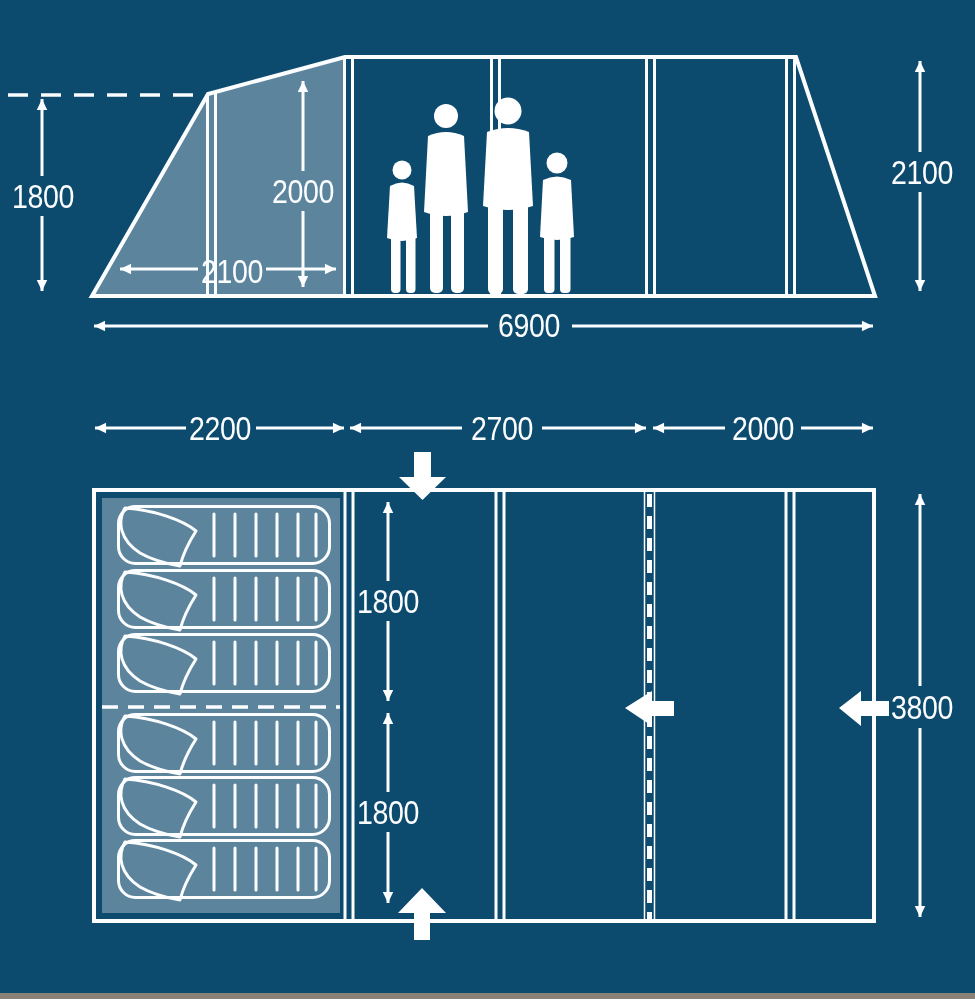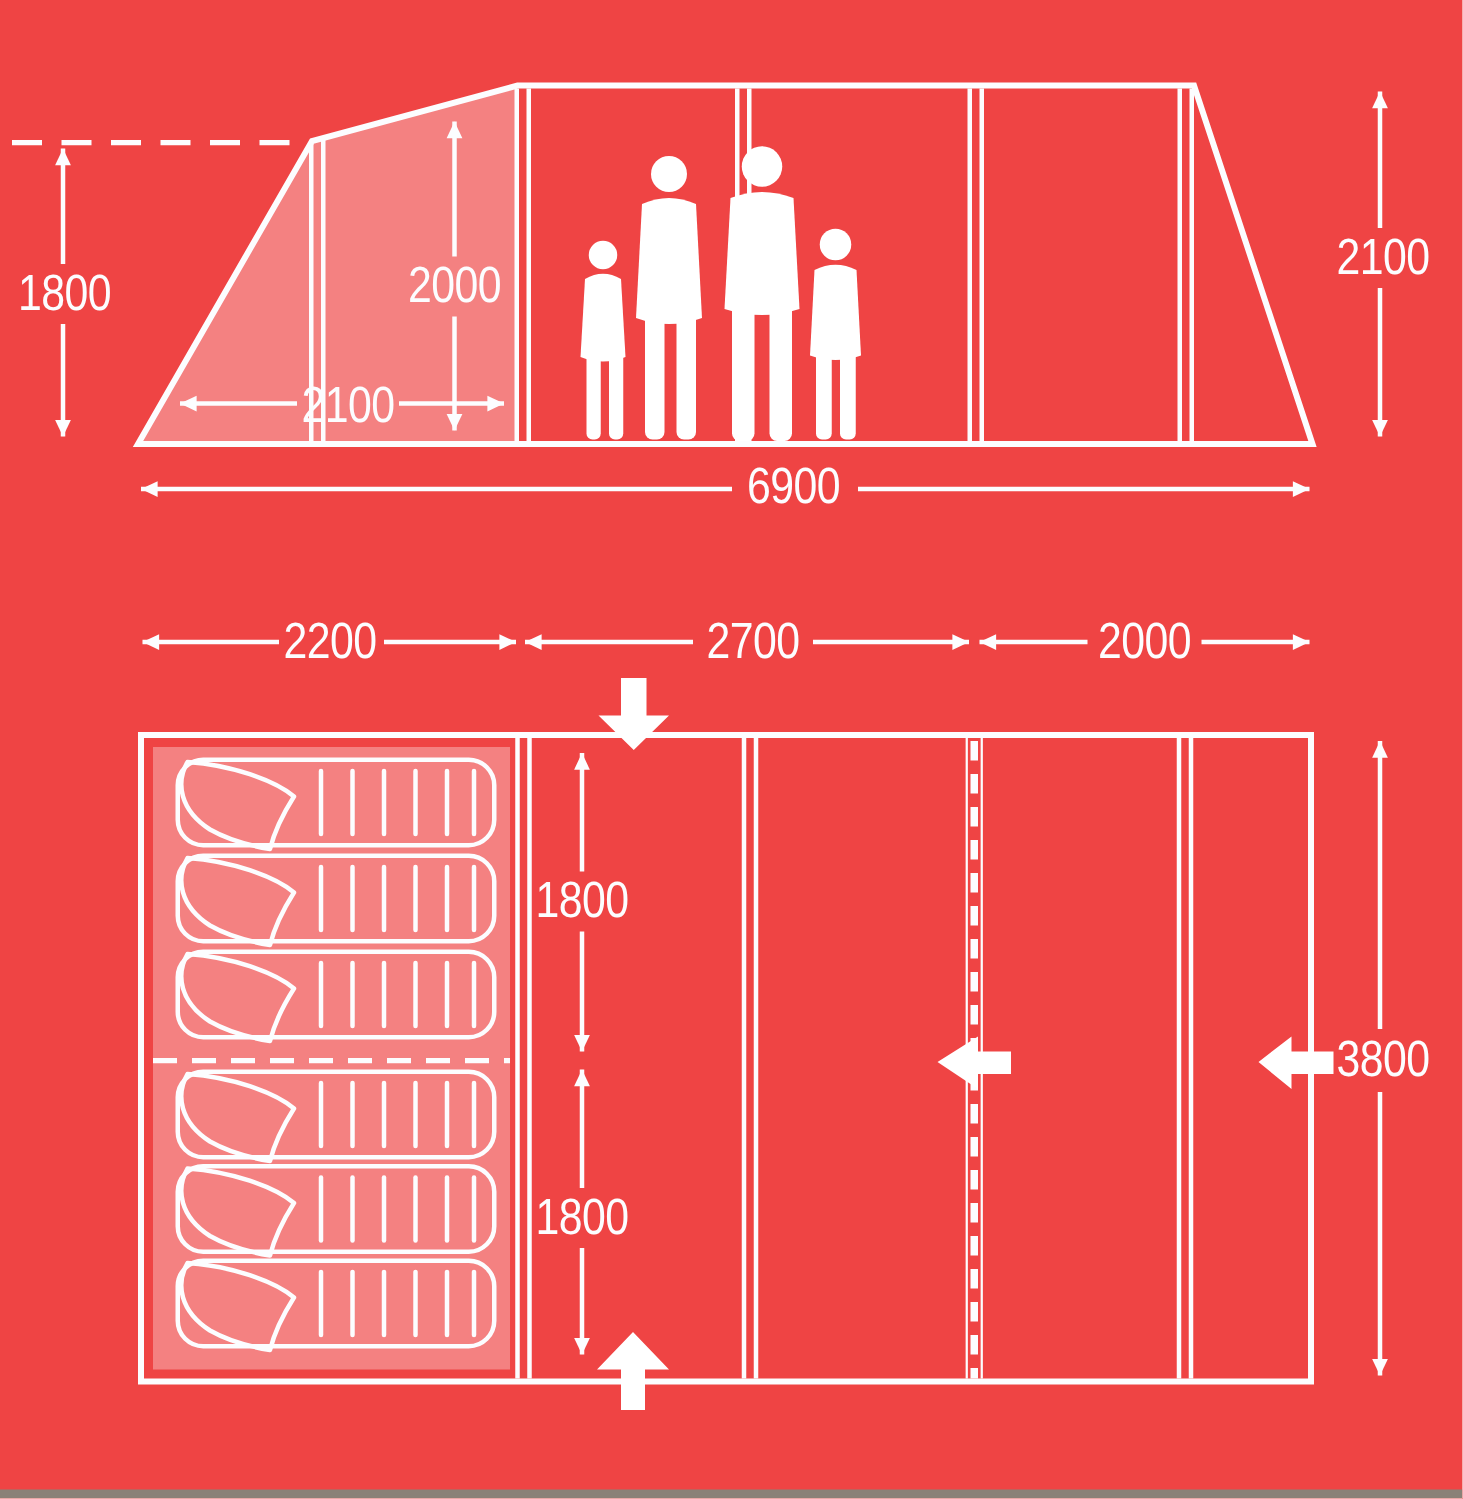--- a/index.html
+++ b/index.html
@@ -1,20 +1,20 @@
 <!DOCTYPE html>
 <html><head>
 <meta charset="utf-8">
 <style>
   html, body { margin: 0; padding: 0; background: #ffffff; }
   .stage {
     position: relative;
     width: 975px;
     height: 999px;
-    background: #ef4444;
+    background: #0c4a6e;
     overflow: hidden;
     font-family: "Liberation Sans", sans-serif;
   }
   .stage svg { position: absolute; left: 0; top: 0; display: block; }
   .lbl {
     position: absolute;
     color: #FCFDFF;
     font-size: 34px;
     font-weight: 400;
     letter-spacing: -0.5px;

